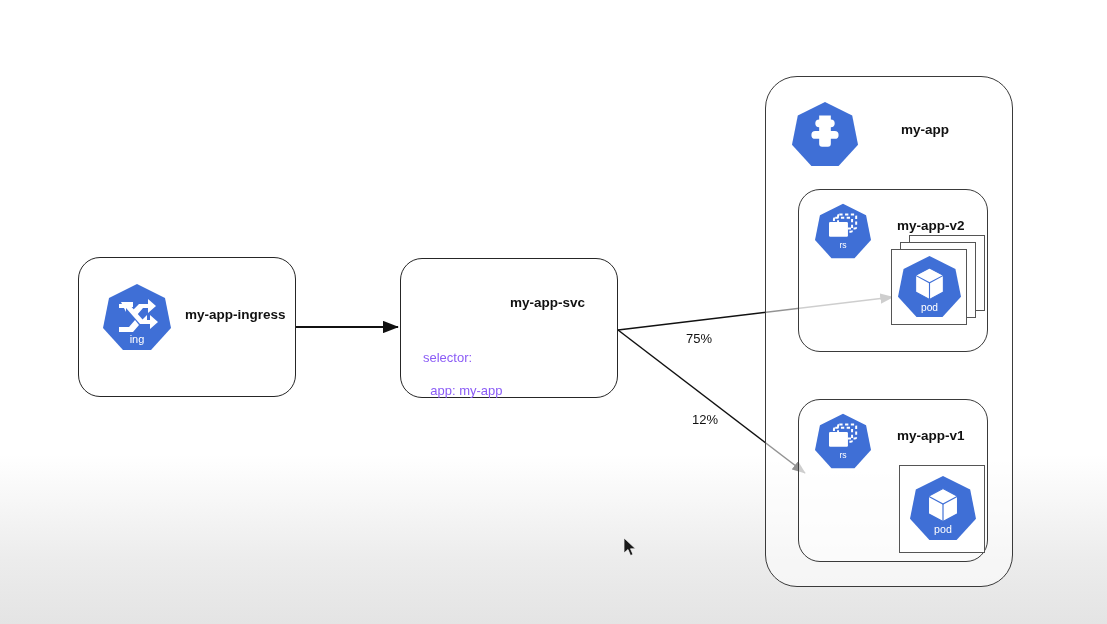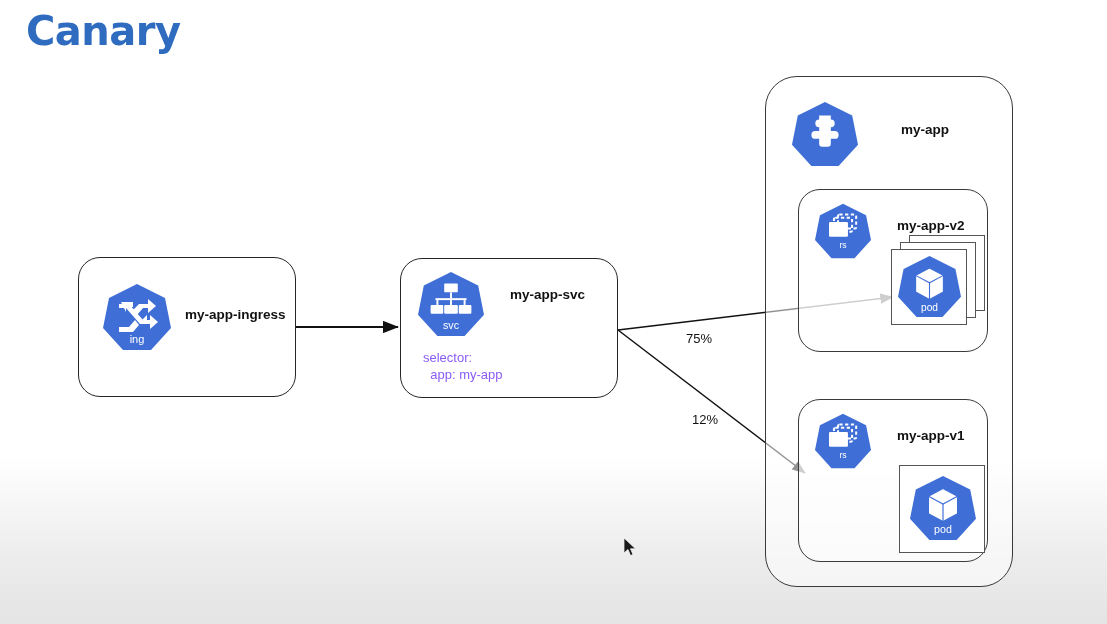--- a/index.html
+++ b/index.html
@@ -105,21 +105,20 @@
     top: 538px;
     width: 14px;
     height: 20px;
   }
 </style>
 </head>
 <body>
 
 <div id="canvas">
 
-  <div id="title">Canary</div>
 
   <svg id="edges" viewBox="0 0 1107 624">
     <defs>
       <marker id="arrowhead" markerWidth="9" markerHeight="7" refX="8.5" refY="3.5" orient="auto">
         <polygon points="0 0, 9 3.5, 0 7" fill="#111111"></polygon>
       </marker>
     </defs>
 
     <line x1="296" y1="327" x2="398" y2="327" stroke="#111111" stroke-width="1.8" marker-end="url(#arrowhead)"></line>
 
@@ -141,40 +140,23 @@
           <path d="M16 45 h10 l6 -7 4 5 -6 7 h-14 z"></path>
           <path d="M36 22 h9 v-5 l8 7 -8 7 v-5 h-5 l-6 7 -4 -5 z"></path>
         </g>
         <text x="34" y="61" text-anchor="middle" fill="#ffffff" font-family="Liberation Sans, sans-serif" font-size="11">ing</text>
       </svg>
     </span>
     <span class="node-label" style="left:106px; top:49px;">my-app-ingress</span>
   </div>
 
   <div class="node-box" style="left:400px; top:258px; width:218px; height:140px;">
-    <span class="k8s-icon" style="left:17px; top:11px;">
-      <svg width="66" height="68" viewBox="0 0 68 70">
-        <polygon points="34,2 62,16 68,46 48,68 20,68 0,46 6,16" fill="#3f6fd6"></polygon>
-        <g fill="#ffffff">
-          <rect x="27" y="14" width="14" height="9" rx="1"></rect>
-          <rect x="33" y="23" width="2" height="6"></rect>
-          <rect x="18" y="29" width="32" height="2"></rect>
-          <rect x="19" y="31" width="2" height="5"></rect>
-          <rect x="33" y="31" width="2" height="5"></rect>
-          <rect x="47" y="31" width="2" height="5"></rect>
-          <rect x="13" y="36" width="13" height="9" rx="1"></rect>
-          <rect x="27" y="36" width="14" height="9" rx="1"></rect>
-          <rect x="42" y="36" width="13" height="9" rx="1"></rect>
-        </g>
-        <text x="34" y="61" text-anchor="middle" fill="#ffffff" font-family="Liberation Sans, sans-serif" font-size="11">svc</text>
-      </svg>
-    </span>
-    <span class="node-label" style="left:109px; top:28px;">my-app-svc</span>
+    <span class="node-label" style="left:109px; top:36px;">my-app-svc</span>
     <span class="sub-text" style="left:22px; top:90px;">selector:</span>
-    <span class="sub-text" style="left:22px; top:107px;">  app: my-app</span>
+    <span class="sub-text" style="left:22px; top:123px;">  app: my-app</span>
   </div>
 
   <div class="group-box outer-group" style="left:765px; top:76px; width:248px; height:511px;">
 
     <span class="k8s-icon" style="left:25px; top:23px;">
       <svg width="68" height="68" viewBox="0 0 68 70">
         <polygon points="34,2 62,16 68,46 48,68 20,68 0,46 6,16" fill="#3f6fd6"></polygon>
         <path fill="#ffffff" d="M28 16 h12 a5 5 0 0 1 0 0 v4 a4 4 0 1 1 0 8 v4 h4 a4 4 0 1 1 0 8 h-4 v5 a3 3 0 0 1 -3 3 h-6 a3 3 0 0 1 -3 -3 v-5 h-4 a4 4 0 1 1 0 -8 h4 v-4 a4 4 0 1 1 0 -8 z"></path>
       </svg>
     </span>

